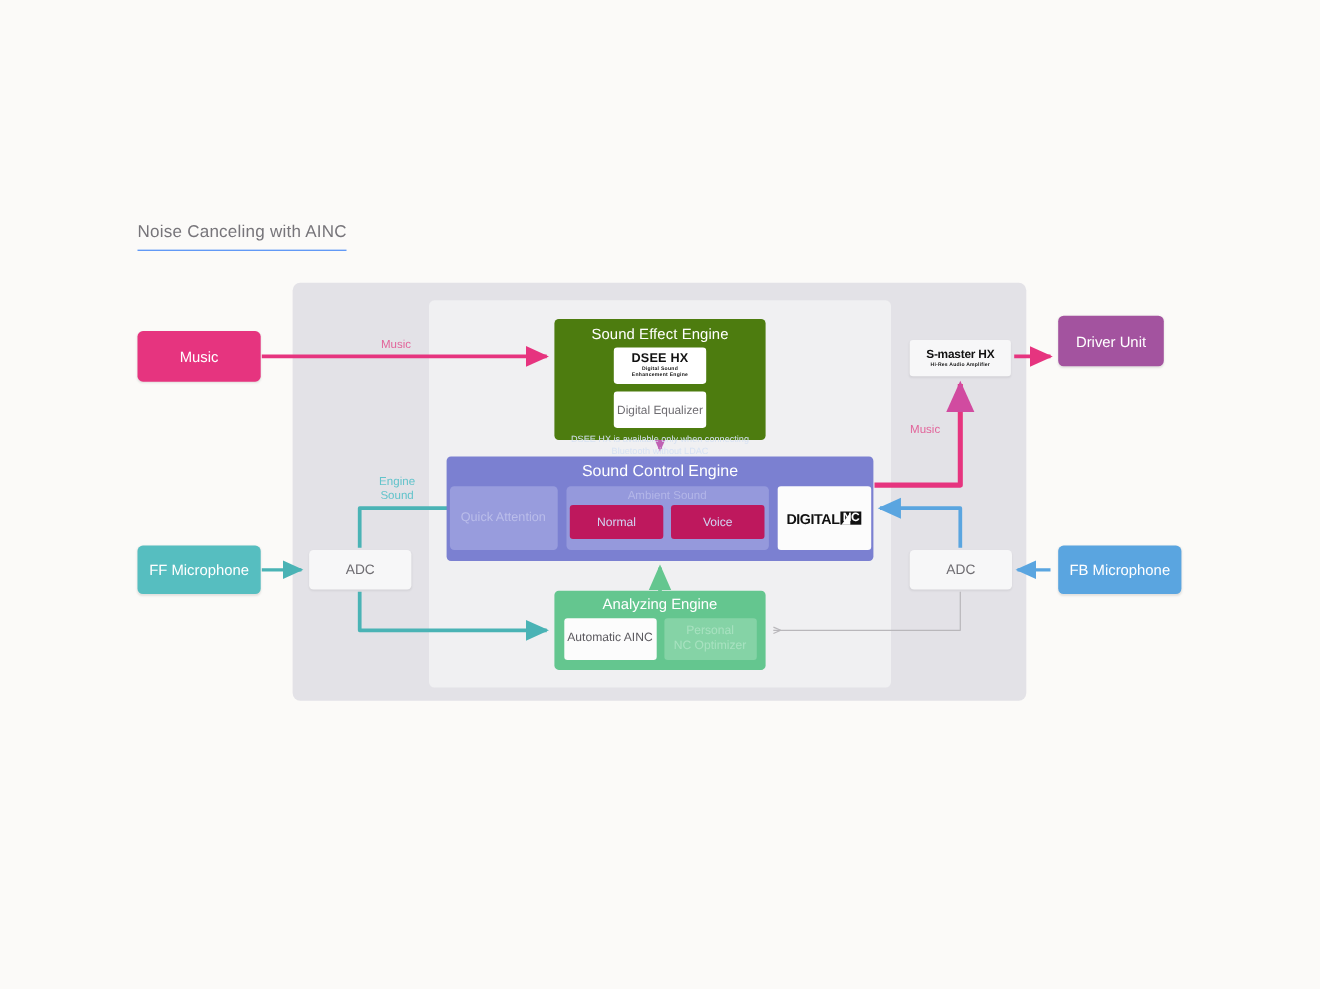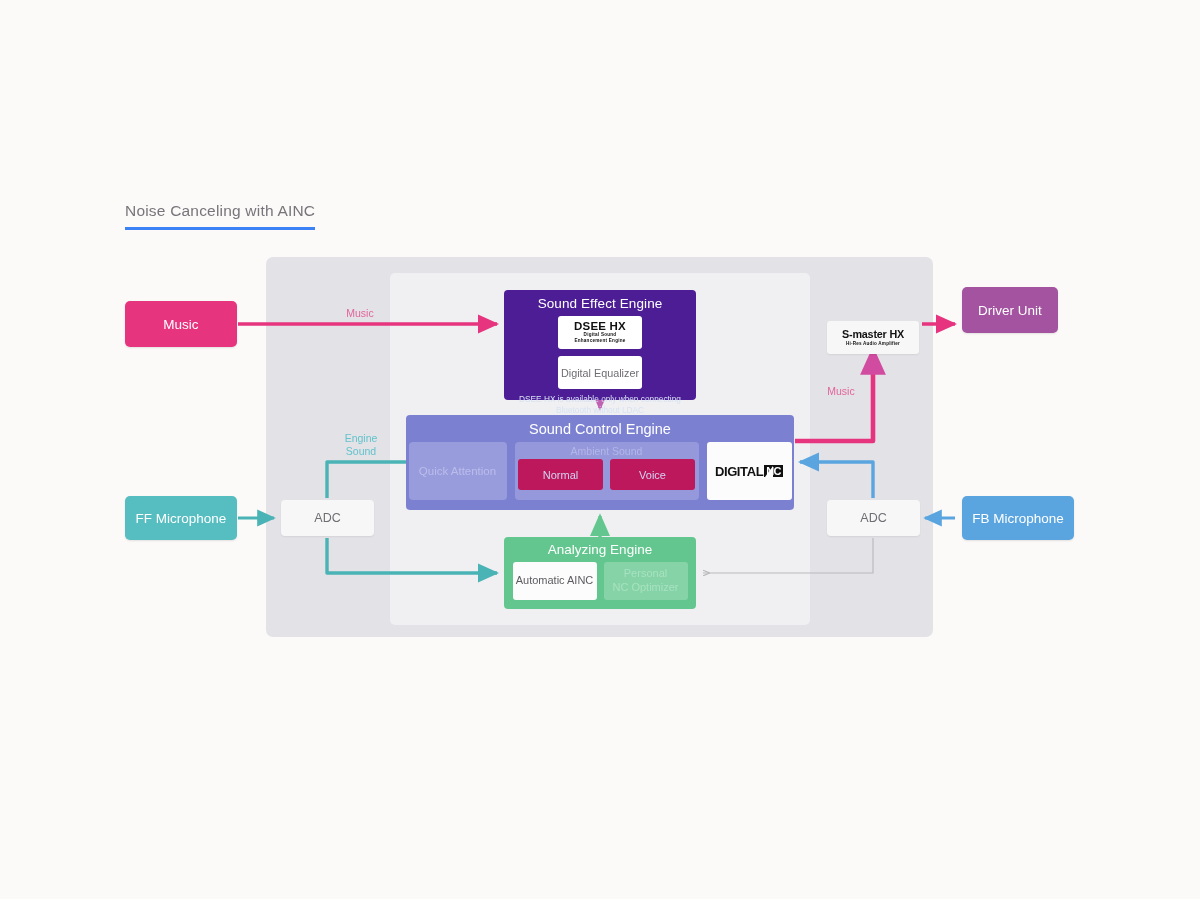--- a/index.html
+++ b/index.html
@@ -10,21 +10,21 @@
     position:relative;overflow:hidden;
     -webkit-font-smoothing:antialiased;
   }
   .canvas{position:absolute;inset:0;}
   .abs{position:absolute;box-sizing:border-box;}
 
   
   #title{
     left:125px;top:202px;
     font-size:15.5px;color:#77757a;letter-spacing:.2px;
-    padding-bottom:7px;border-bottom:3px solid #3b82f6;
+    padding-bottom:7px;border-bottom:1px solid #3b82f6;
   }
 
   
   #outer-container{
     left:266px;top:257px;width:667px;height:380px;
     background:#e3e2e7;border-radius:7px;
   }
   #inner-container{
     left:390px;top:273px;width:420px;height:352px;
     background:#f0f0f2;border-radius:5px;
@@ -46,21 +46,21 @@
     background:#f7f7f8;border-radius:4px;color:#6f6d72;font-size:12.5px;
     display:flex;align-items:center;justify-content:center;
     box-shadow:0 1px 2px rgba(0,0,0,.07);
   }
   #adc-left{left:281px;top:500px;width:93px;height:36px;}
   #adc-right{left:827px;top:500px;width:93px;height:36px;}
 
   
   #sound-effect-engine{
     left:504px;top:290px;width:192px;height:110px;
-    background:#4c1d95;border-radius:4px;
+    background:#4d7c0f;border-radius:4px;
     display:flex;flex-direction:column;align-items:center;
   }
   #see-title{
     color:#fff;font-size:13.5px;margin-top:6px;margin-bottom:5px;letter-spacing:.1px;
   }
   #see-row{display:flex;gap:7px;flex-direction:column;}
   .see-tile{
     width:84px;height:33px;border-radius:3px;
     display:flex;flex-direction:column;align-items:center;justify-content:center;
   }
@@ -122,21 +122,21 @@
   .ae-tile{
     width:84px;height:38px;border-radius:3px;
     display:flex;flex-direction:column;align-items:center;justify-content:center;
     font-size:11px;line-height:1.25;text-align:center;
   }
   #auto-ainc{background:#fcfcfc;color:#5d5b60;}
   #personal-nc{background:#85d3a6;color:#a8e2c0;}
 
   
   #smaster-box{
-    left:827px;top:321px;width:92px;height:33px;background:#f7f7f8;border-radius:3px;
+    left:827px;top:309px;width:92px;height:33px;background:#f7f7f8;border-radius:3px;
     display:flex;flex-direction:column;align-items:center;justify-content:center;
     box-shadow:0 1px 2px rgba(0,0,0,.07);
   }
   #smaster-main{font-size:10.8px;font-weight:bold;color:#111;letter-spacing:-.2px;line-height:1;}
   #smaster-sub{font-size:4.6px;font-weight:bold;color:#111;letter-spacing:.2px;margin-top:2px;}
 
   
   .edge-label{font-size:10.5px;line-height:1.25;text-align:center;}
   #label-music-left{left:330px;top:307px;width:60px;color:#e2659b;}
   #label-music-right{left:812px;top:385px;width:58px;color:#e2659b;}

